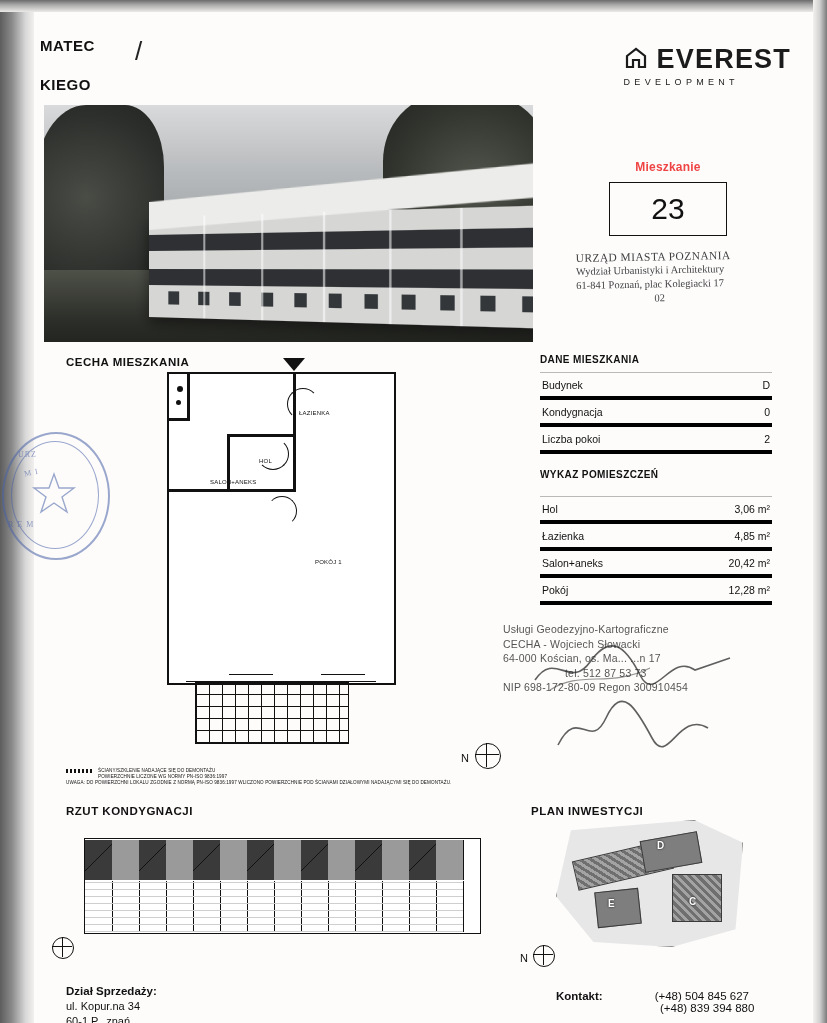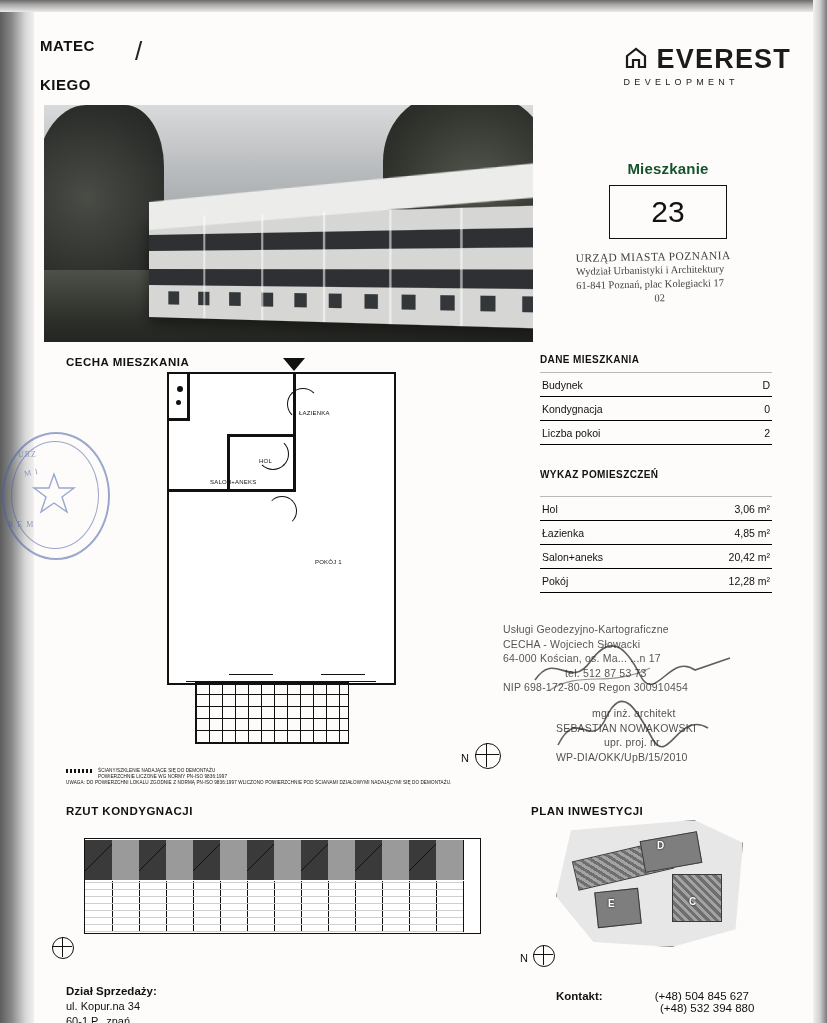--- a/index.html
+++ b/index.html
@@ -140,21 +140,21 @@
     color: #111;
   }
 
   
   .flat {
     position: absolute;
     left: 609px; top: 160px;
     width: 118px;
     text-align: center;
   }
-  .flat .tt { font-size: 15px; font-weight: bold; color: #14532d; letter-spacing: .2px; }
+  .flat .tt { font-size: 12px; font-weight: bold; color: #ef4444; letter-spacing: .2px; }
   .flat .numbox {
     margin-top: 8px;
     border: 1px solid #111;
     height: 52px;
     line-height: 52px;
     font-size: 30px;
     color: #111;
   }
   
   .stamp {
@@ -179,21 +179,21 @@
     width: 232px;
     color: #111;
   }
   .tbl .hdr {
     font-size: 10px; font-weight: bold; letter-spacing: .4px; margin-bottom: 7px;
   }
   .tbl .row {
     display: flex; justify-content: space-between;
     font-size: 10.5px;
     padding: 6px 2px 5px 2px;
-    border-bottom: 1px solid #000000;
+    border-bottom: 4px solid #000000;
   }
   .tbl .row.first { border-top: 1px solid #b9b9b9; }
   .tbl .row .v { font-weight: normal; }
   .tbl .total {
     display: flex; justify-content: flex-end;
     font-size: 10.5px;
     padding: 6px 2px 0 0;
   }
 
   
@@ -607,26 +607,20 @@
   </div>
 
   <div class="sign-block">
     <div>Usługi Geodezyjno-Kartograficzne</div>
     <div>CECHA - Wojciech Słowacki</div>
     <div>64-000 Kościan, os. Ma... ...n 17</div>
     <div style="margin-left:62px">tel. 512 87 53 73</div>
     <div>NIP 698-172-80-09 Regon 300910454</div>
   </div>
 
-  <div class="sign-block2">
-    <div style="margin-left:36px">mgr inż. architekt</div>
-    <div>SEBASTIAN NOWAKOWSKI</div>
-    <div style="margin-left:48px">upr. proj. nr</div>
-    <div>WP-DIA/OKK/UpB/15/2010</div>
-  </div>
 
   <svg class="scribble" style="left:530px; top:640px;" width="210" height="60">
     <path d="M5 40 C 25 10, 40 50, 60 22 S 95 5, 110 35 S 140 12, 165 30 L 200 18" fill="none" stroke="#2b2b2b" stroke-width="1.6" opacity=".75"></path>
     <path d="M20 50 C 50 30, 80 48, 120 28" fill="none" stroke="#2b2b2b" stroke-width="1.2" opacity=".5"></path>
   </svg>
   <svg class="scribble" style="left:548px; top:700px;" width="180" height="56">
     <path d="M10 45 C 30 5, 42 52, 58 18 S 88 8, 104 38 S 130 10, 160 28" fill="none" stroke="#2b2b2b" stroke-width="1.6" opacity=".75"></path>
   </svg>
 
   <div class="roundstamp">
@@ -646,17 +640,17 @@
     <div class="addr">60-1 P...znań</div>
   </div>
 
   <div class="footer-right">
     <div class="footer-row">
       <span class="k">Kontakt:</span>
       <span class="ph" style="margin-left:52px">(+48) 504 845 627</span>
     </div>
     <div class="footer-row">
       <span style="width:52px; display:inline-block"></span>
-      <span class="ph" style="margin-left:52px">(+48) 532 394 880</span>
+      <span class="ph" style="margin-left:52px">(+48) 839 394 880</span>
     </div>
   </div>
 
 </div>
 
 </body></html>

